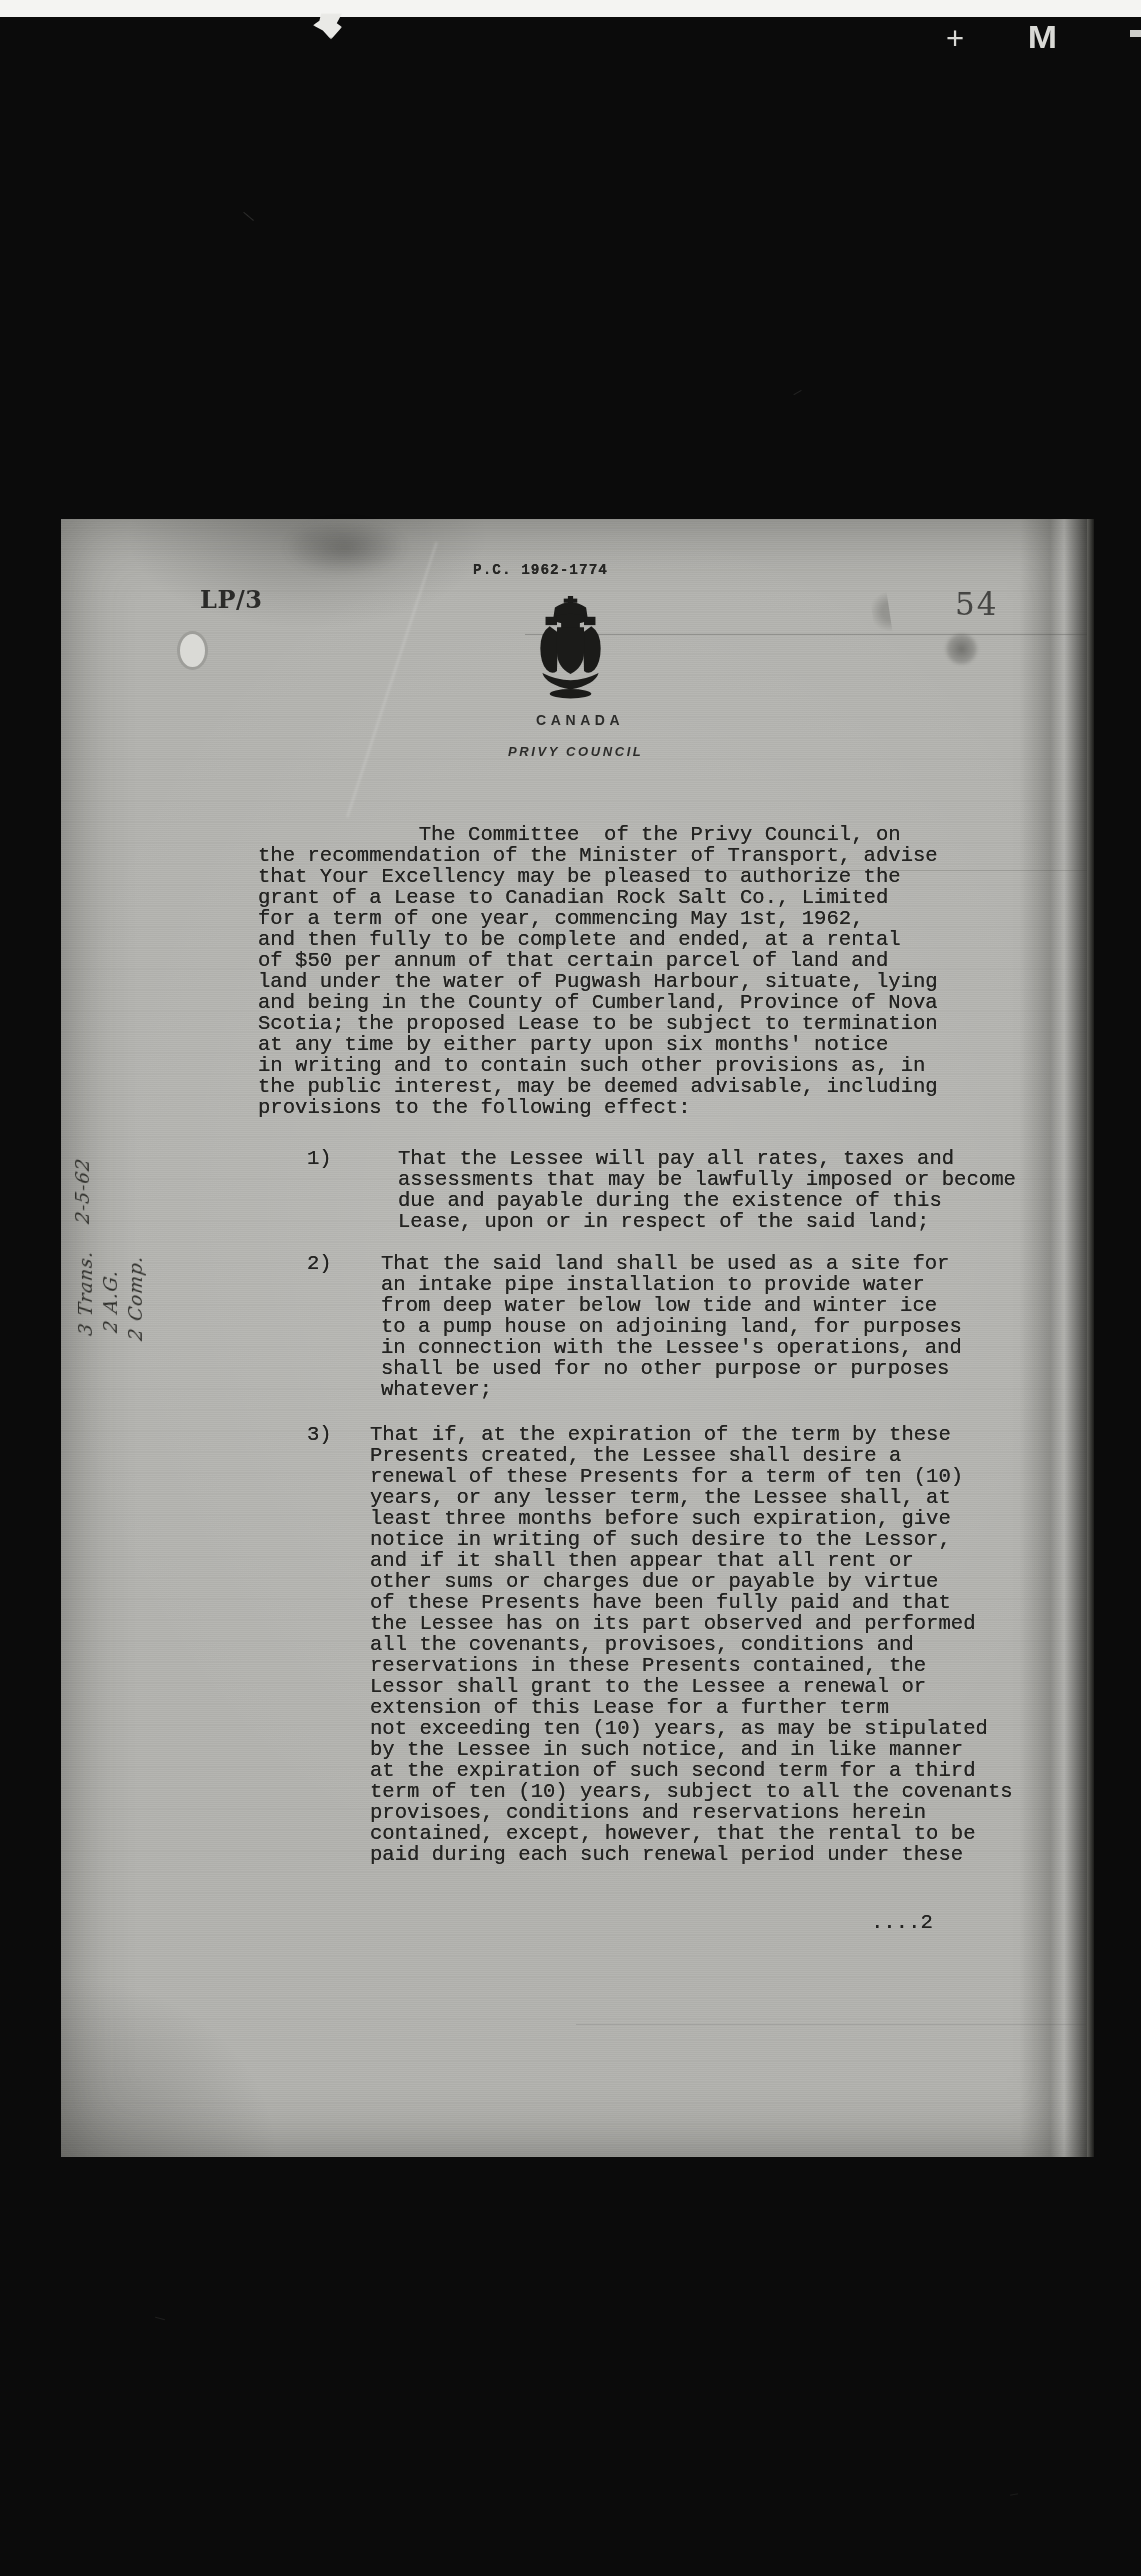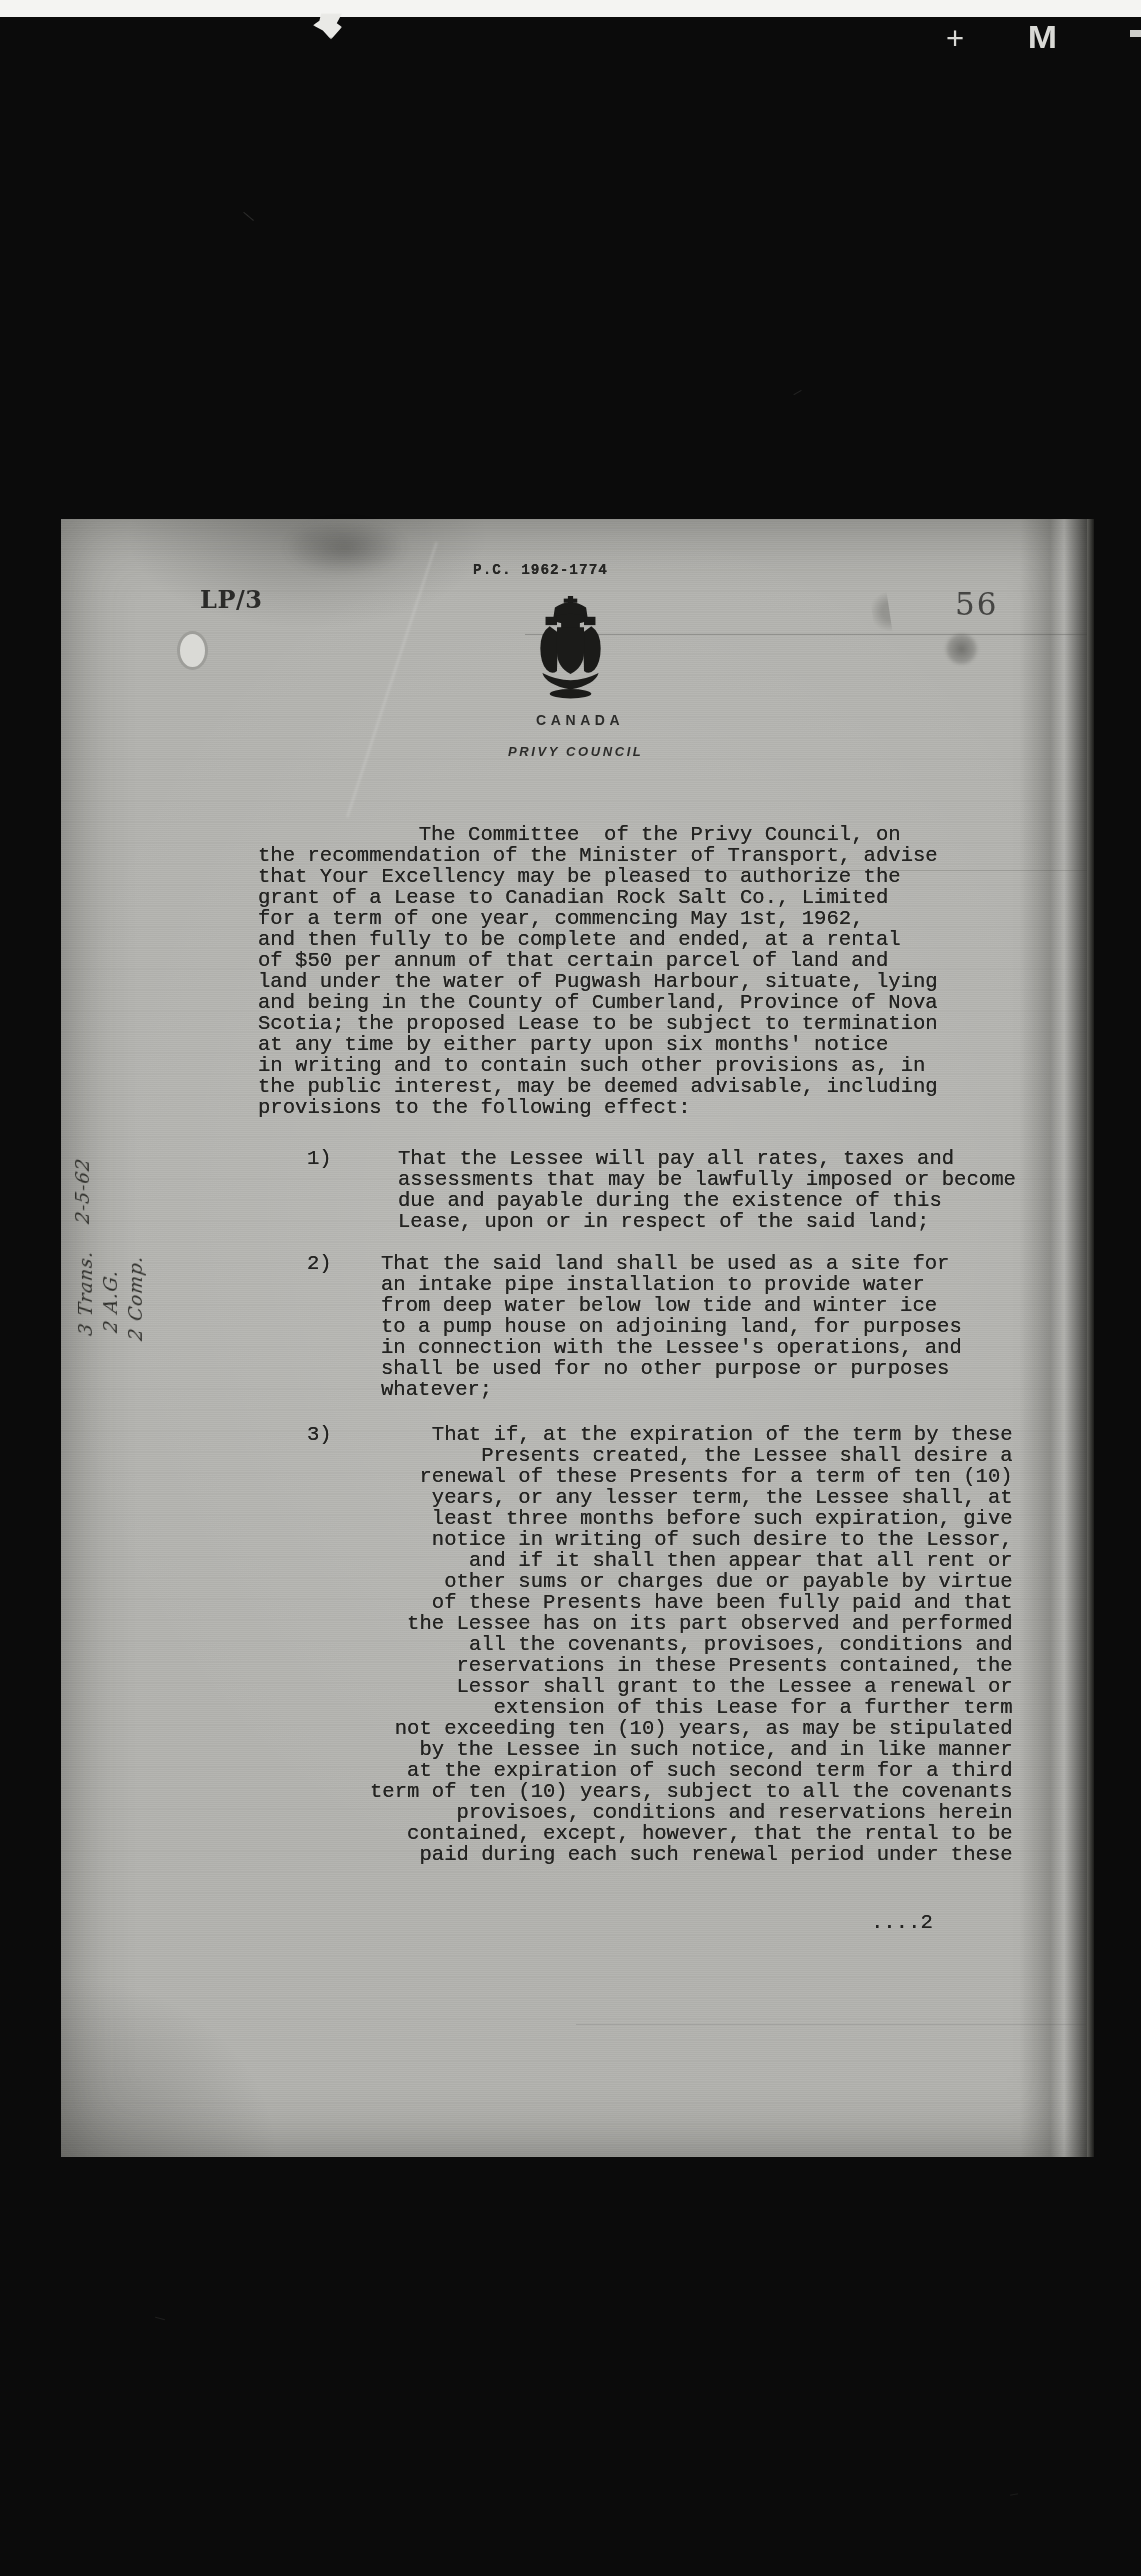--- a/index.html
+++ b/index.html
@@ -74,21 +74,21 @@
   <div class="page">
     <div class="fold"></div>
     <div class="smudge smudge-top"></div>
     <div class="diag-streak"></div>
     <div class="scanline" style="left:464px;top:115px;width:562px;"></div>
     <div class="scanline" style="left:567px;top:351px;width:459px;opacity:.6;"></div>
     <div class="scanline" style="left:515px;top:1505px;width:510px;opacity:.5;"></div>
 
     <div class="doc-ref">LP/3</div>
     <div class="pc-number">P.C. 1962-1774</div>
-    <div class="page-stamp">56</div>
+    <div class="page-stamp">54</div>
     <div class="stamp-ghost"></div>
     <div class="smudge smudge-91"></div>
     <div class="punch-hole"></div>
 
     <svg class="crest" viewBox="0 0 140 200">
       <g fill="#1b1b19">
         <rect x="65" y="0" width="10" height="20"></rect>
         <rect x="57" y="5" width="26" height="8"></rect>
         <path d="M40 22 Q70 2 100 22 L103 42 Q70 30 37 42 Z"></path>
         <ellipse cx="70" cy="44" rx="33" ry="10"></ellipse>
@@ -129,21 +129,21 @@
     <div class="typewriter" style="left:246px;top:734px;">2)</div>
     <div class="typewriter" style="left:320px;top:734px;">That the said land shall be used as a site for
 an intake pipe installation to provide water
 from deep water below low tide and winter ice
 to a pump house on adjoining land, for purposes
 in connection with the Lessee's operations, and
 shall be used for no other purpose or purposes
 whatever;</div>
 
     <div class="typewriter" style="left:246px;top:905px;">3)</div>
-    <div class="typewriter" style="left:309px;top:905px;text-align:right;">That if, at the expiration of the term by these
+    <div class="typewriter" style="left:309px;top:905px;">That if, at the expiration of the term by these
 Presents created, the Lessee shall desire a
 renewal of these Presents for a term of ten (10)
 years, or any lesser term, the Lessee shall, at
 least three months before such expiration, give
 notice in writing of such desire to the Lessor,
 and if it shall then appear that all rent or
 other sums or charges due or payable by virtue
 of these Presents have been fully paid and that
 the Lessee has on its part observed and performed
 all the covenants, provisoes, conditions and

